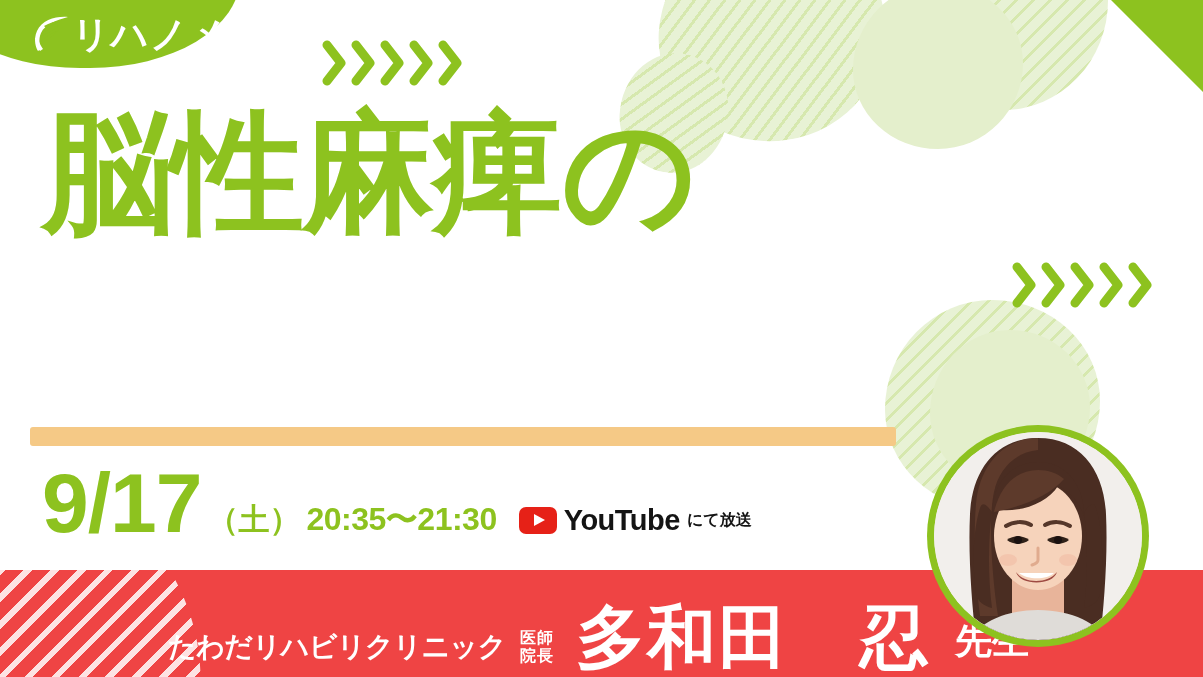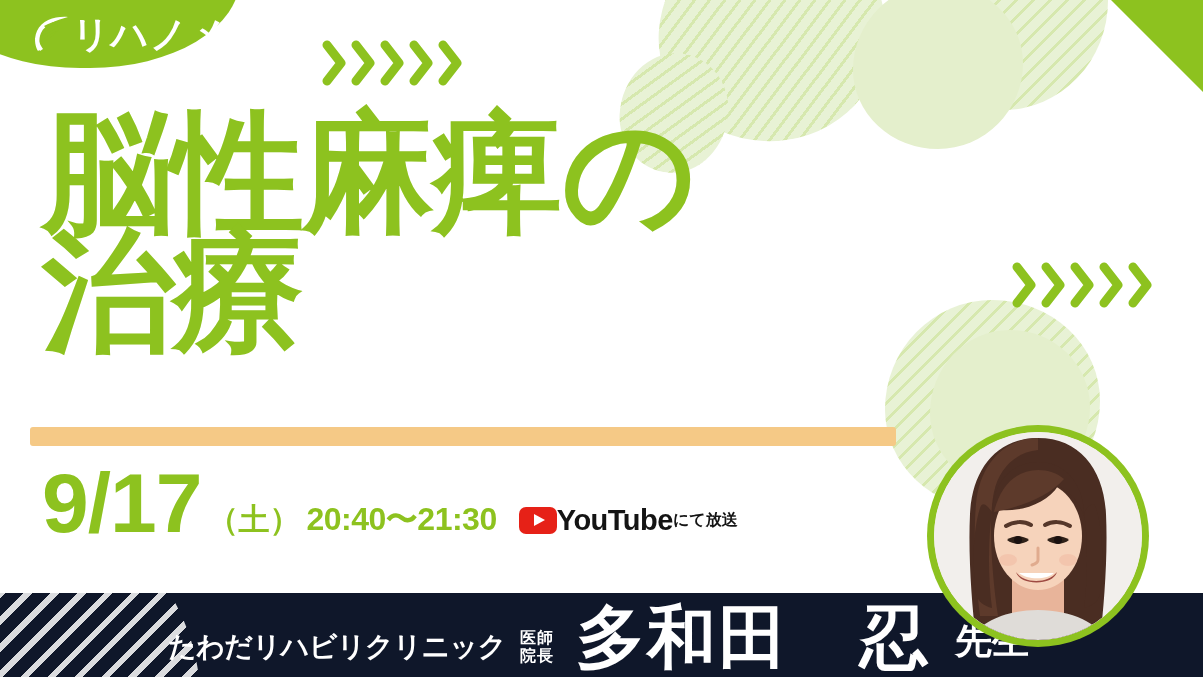--- a/index.html
+++ b/index.html
@@ -175,20 +175,21 @@
     color: #8dc21f;
     font-size: 32px;
     font-weight: 700;
     line-height: 1;
     letter-spacing: -0.5px;
     padding-bottom: 6px;
   }
   .yt-wrap {
     display: flex;
     align-items: center;
+    gap: 7px;
     padding-bottom: 6px;
     margin-left: 16px;
   }
   .yt-badge {
     width: 38px;
     height: 27px;
     background: #e62117;
     border-radius: 7px;
     position: relative;
     flex: none;
@@ -215,22 +216,22 @@
     font-weight: 700;
     line-height: 1;
   }
 
   
   .bottom-bar {
     position: absolute;
     left: 0;
     bottom: 0;
     width: 1203px;
-    height: 84px;
-    background: #0f172a;
+    height: 107px;
+    background: #ef4444;
     z-index: 4;
     overflow: hidden;
   }
   .bar-stripes {
     position: absolute;
     left: -20px;
     top: -10px;
     width: 300px;
     height: 130px;
     background-image: repeating-linear-gradient(
@@ -376,28 +377,27 @@
         </svg></span>
     <span class="chevron"><svg viewBox="0 0 26 46">
           <path d="M5 5 L19 23 L5 41" fill="none" stroke="#8dc21f" stroke-width="9" stroke-linecap="round" stroke-linejoin="round"></path>
         </svg></span>
   </div>
 
   <div class="orange-rule"></div>
 
   <div class="headline">
     <div class="headline-line1">脳性麻痺の</div>
-    <div class="headline-line2">治療</div>
   </div>
 
 
   <div class="date-row">
     <span class="date-main">9/17</span>
     <span class="date-weekday">（土）</span>
-    <span class="date-time">20:40〜21:30</span>
+    <span class="date-time">20:35〜21:30</span>
     <span class="yt-wrap">
       <span class="yt-badge"></span>
       <span class="yt-name">YouTube</span>
       <span class="yt-suffix">にて放送</span>
     </span>
   </div>
 
   <div class="bottom-bar">
     <div class="bar-stripes"></div>
     <div class="speaker-row">

